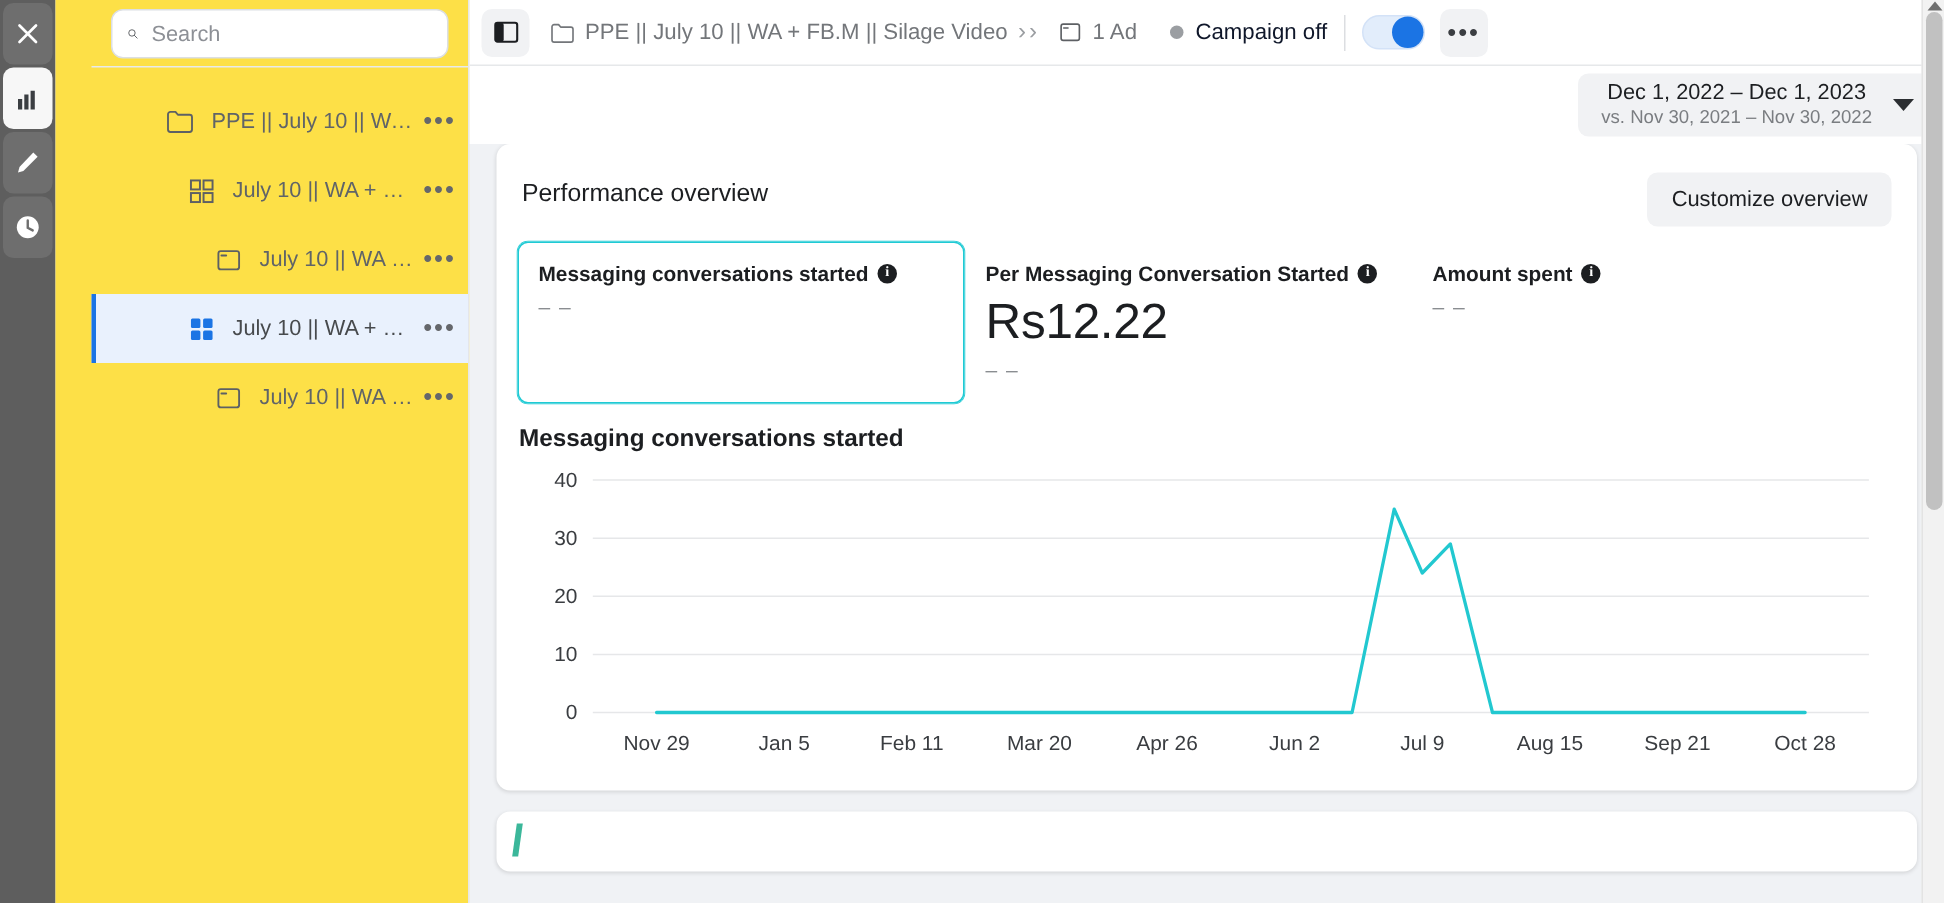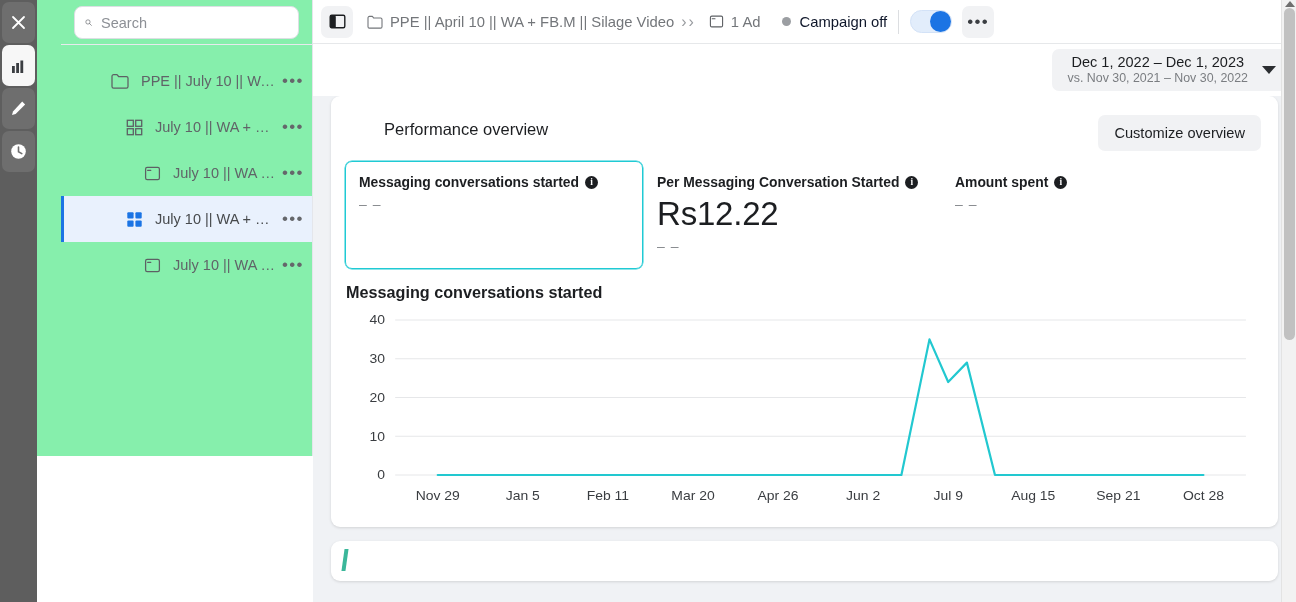--- a/index.html
+++ b/index.html
@@ -27,22 +27,22 @@
     border-radius: 7px;
     display: flex; align-items: center; justify-content: center;
     background: #6e6e6e;
     cursor: pointer;
   }
   .rail-btn.active { background: #f7f7f7; }
   .rail-btn svg { display: block; }
 
   
   .sidebar {
-    width: 276px; height: 456px;
-    background: #86efac;
+    width: 276px; height: 602px;
+    background: #fde047;
     border-right: 1px solid #e4e6eb;
     flex: 0 0 276px;
     position: relative;
     padding-left: 24px;
   }
   .search-wrap {
     height: 45px;
     padding: 6px 13px 0 13px;
     border-bottom: 1px solid #e8eaed;
   }
@@ -225,21 +225,20 @@
   }
   .card {
     background: #ffffff;
     border-radius: 9px;
     box-shadow: 0 1px 3px rgba(0,0,0,.13);
     padding: 19px 0 0 0;
   }
   .card-head {
     display: flex; align-items: flex-start; justify-content: space-between;
     padding: 0 17px 0 17px;
-    margin-left: 36px;
   }
   .card-title {
     font-size: 16.5px; color: #1c1e21; font-weight: 400;
     padding-top: 5px;
   }
   .customize-btn {
     background: #f1f2f4;
     border: 0;
     border-radius: 7px;
     font-family: "Liberation Sans", sans-serif;
@@ -455,21 +454,21 @@
         <svg width="17" height="17" viewBox="0 0 17 17">
           <rect x="1.2" y="2.2" width="14.6" height="12.6" rx="1.5" fill="none" stroke="#1c1e21" stroke-width="1.4"></rect>
           <rect x="1.2" y="2.2" width="5.6" height="12.6" rx="1.5" fill="#1c1e21"></rect>
         </svg>
       </div>
 
       <div class="crumb">
         <svg width="16" height="14" viewBox="0 0 18 16">
           <path d="M1 3.2 a1.6 1.6 0 0 1 1.6-1.6 h3.4 l1.6 1.9 h7.8 a1.6 1.6 0 0 1 1.6 1.6 v8.3 a1.6 1.6 0 0 1 -1.6 1.6 h-12.8 a1.6 1.6 0 0 1 -1.6 -1.6 z" fill="none" stroke="#73767a" stroke-width="1.25" stroke-linejoin="round"></path>
         </svg>
-        <span class="crumb-text">PPE || April 10 || WA + FB.M || Silage Video</span>
+        <span class="crumb-text">PPE || July 10 || WA + FB.M || Silage Video</span>
       </div>
       <span class="crumb-sep">›</span>
 
       <span class="crumb-sep">›</span>
 
       <div class="crumb">
         <svg width="15" height="15" viewBox="0 0 17 17">
           <rect x="1.6" y="2.4" width="13.8" height="12.2" rx="1.6" fill="none" stroke="#5d6064" stroke-width="1.25"></rect>
           <path d="M3.6 5.3 h3.2" stroke="#5d6064" stroke-width="1.25" stroke-linecap="round"></path>
         </svg>

